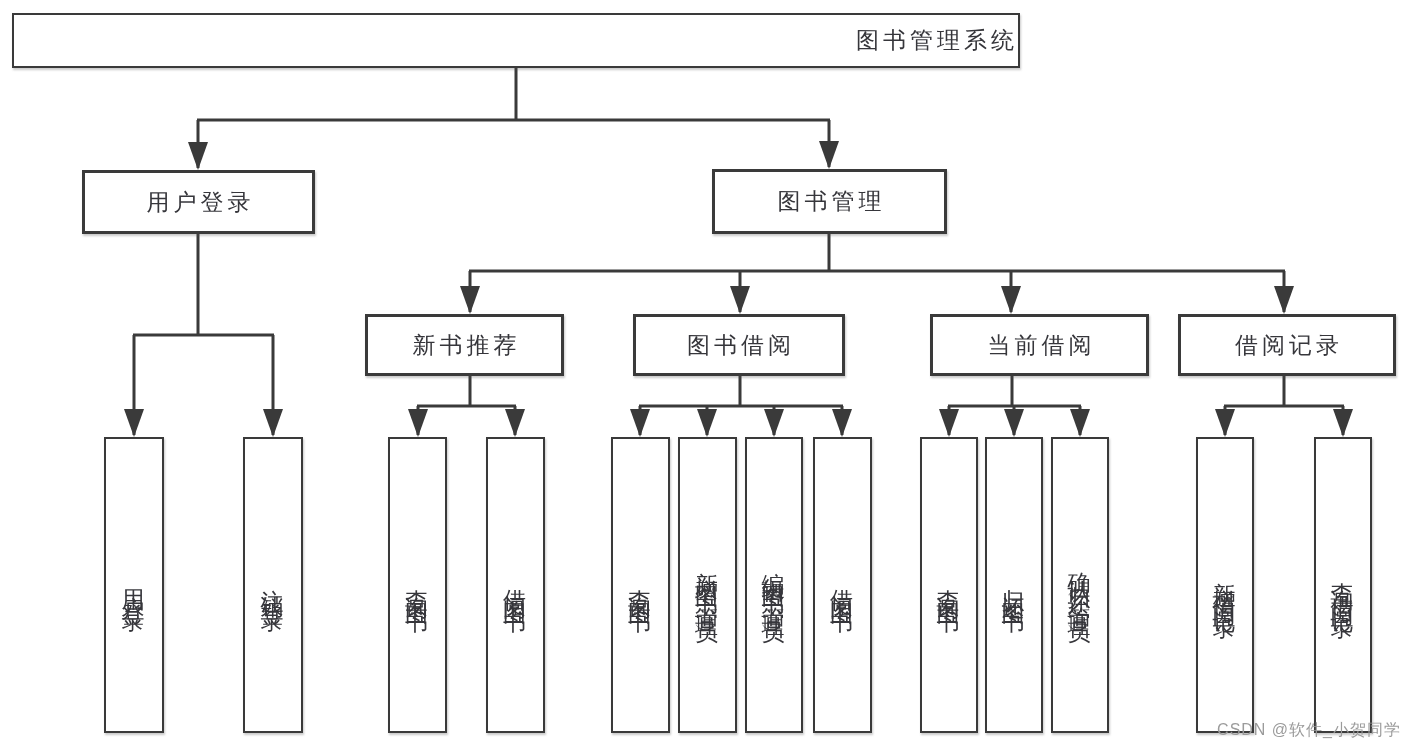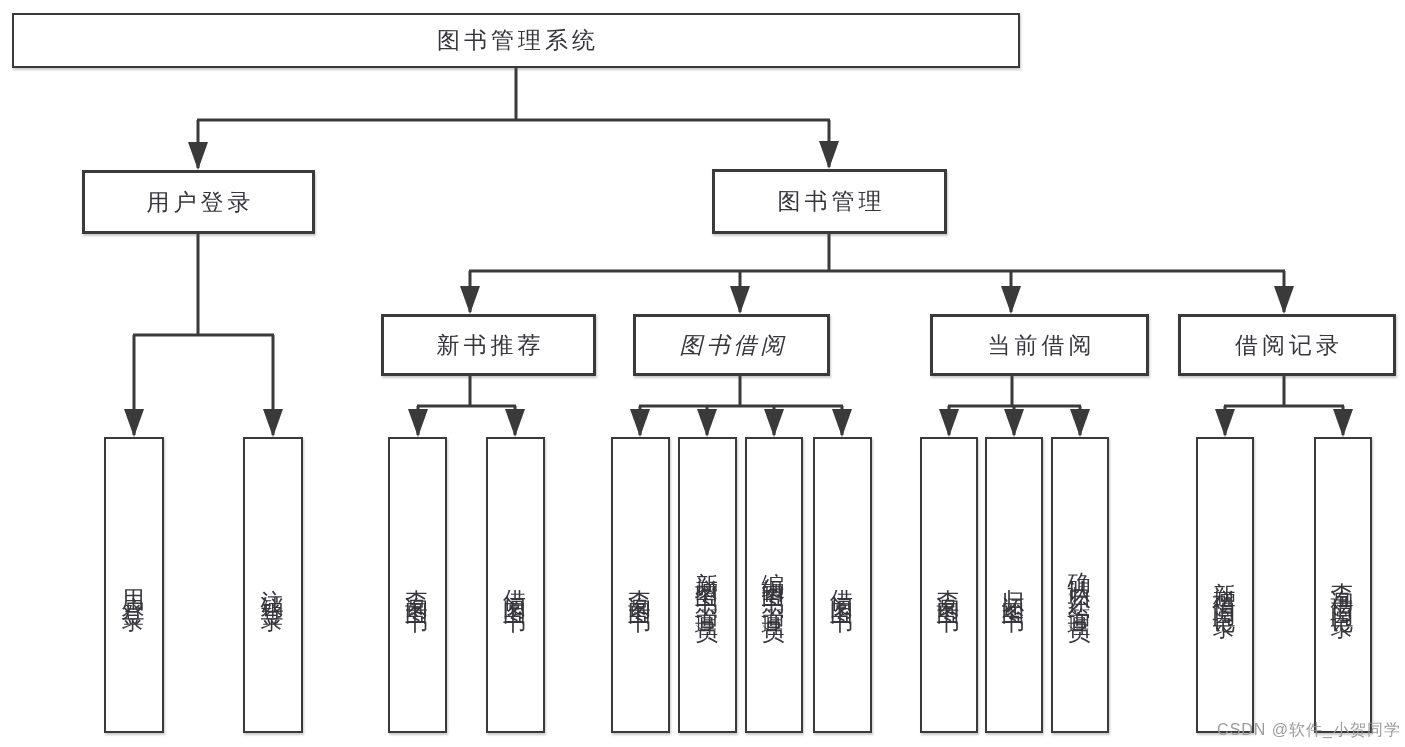--- a/index.html
+++ b/index.html
@@ -101,35 +101,35 @@
       <polygon points="764,409 784,409 774,437"></polygon>
       <polygon points="832,409 852,409 842,437"></polygon>
       <polygon points="939,409 959,409 949,437"></polygon>
       <polygon points="1004,409 1024,409 1014,437"></polygon>
       <polygon points="1070,409 1090,409 1080,437"></polygon>
       <polygon points="1215,409 1235,409 1225,437"></polygon>
       <polygon points="1333,409 1353,409 1343,437"></polygon>
     </g>
   </svg>
 
-  <div class="node root" style="left:12px; top:13px; width:1008px; height:55px;">
+  <div class="node root" style="left:12px; top:13px; width:1008px; height:55px;justify-content:flex-end;">
     <span class="h-label">图书管理系统</span>
   </div>
 
   <div class="node" style="left:82px; top:170px; width:233px; height:64px;">
     <span class="h-label">用户登录</span>
   </div>
   <div class="node" style="left:712px; top:169px; width:235px; height:65px;">
     <span class="h-label">图书管理</span>
   </div>
 
-  <div class="node" style="left:381px; top:314px; width:215px; height:62px;justify-content:center;">
+  <div class="node" style="left:365px; top:314px; width:199px; height:62px;justify-content:center;">
     <span class="h-label">新书推荐</span>
   </div>
-  <div class="node" style="left:633px; top:314px; width:197px; height:62px;font-style:italic;">
+  <div class="node" style="left:633px; top:314px; width:212px; height:62px;">
     <span class="h-label">图书借阅</span>
   </div>
   <div class="node" style="left:903px; top:314px; width:219px; height:62px;margin-left:27px;">
     <span class="h-label">当前借阅</span>
   </div>
   <div class="node" style="left:1178px; top:314px; width:218px; height:62px;">
     <span class="h-label">借阅记录</span>
   </div>
 
   <div class="node leaf" style="left:104px; top:437px; width:60px; height:296px;">

